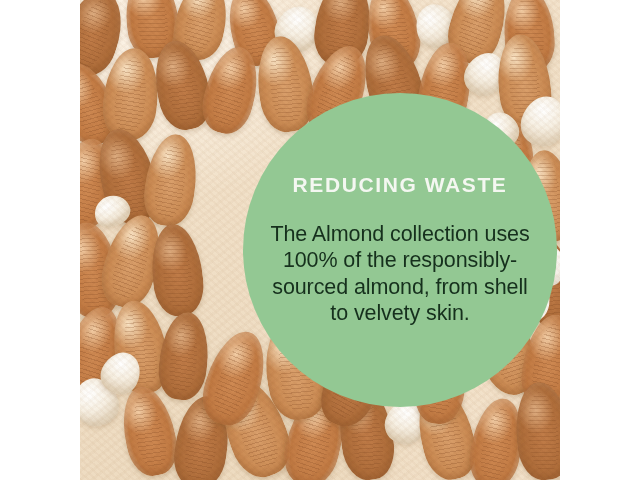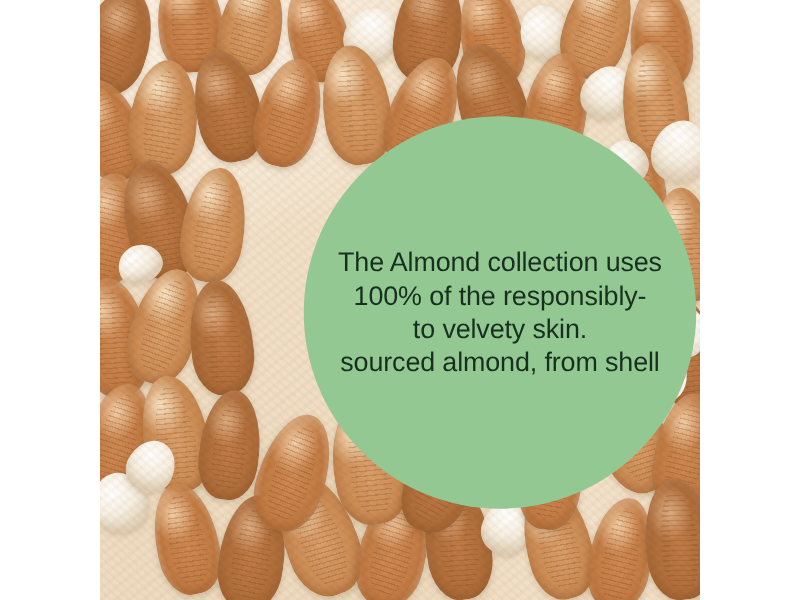--- a/index.html
+++ b/index.html
@@ -206,25 +206,26 @@
 
     <div class="almond" style="left:128px;top:330px;width:54px;height:96px;transform:rotate(18deg);"></div>
     <div class="almond lt" style="left:186px;top:322px;width:58px;height:98px;transform:rotate(-10deg);"></div>
     <div class="almond dk" style="left:248px;top:336px;width:52px;height:92px;transform:rotate(24deg);"></div>
     <div class="blanch" style="left:300px;top:344px;width:42px;height:40px;transform:rotate(-24deg);"></div>
     <div class="almond" style="left:336px;top:330px;width:50px;height:94px;transform:rotate(6deg);"></div>
 
     <div class="grain"></div>
 
     <div class="badge">
+      <div class="badge-title">REDUCING WASTE</div>
       <div class="badge-body">
           <div><span>The Almond collection uses</span></div>
           <div><b>100% of the responsibly-</b></div>
+          <div><b>sourced almond</b><span>, from shell</span></div>
           <div><span>to velvety skin.</span></div>
-          <div><b>sourced almond</b><span>, from shell</span></div>
         </div>
     </div>
   </div>
 
   <div class="vbar l"></div>
   <div class="vbar r"></div>
 
 </div>
 
 </body></html>

